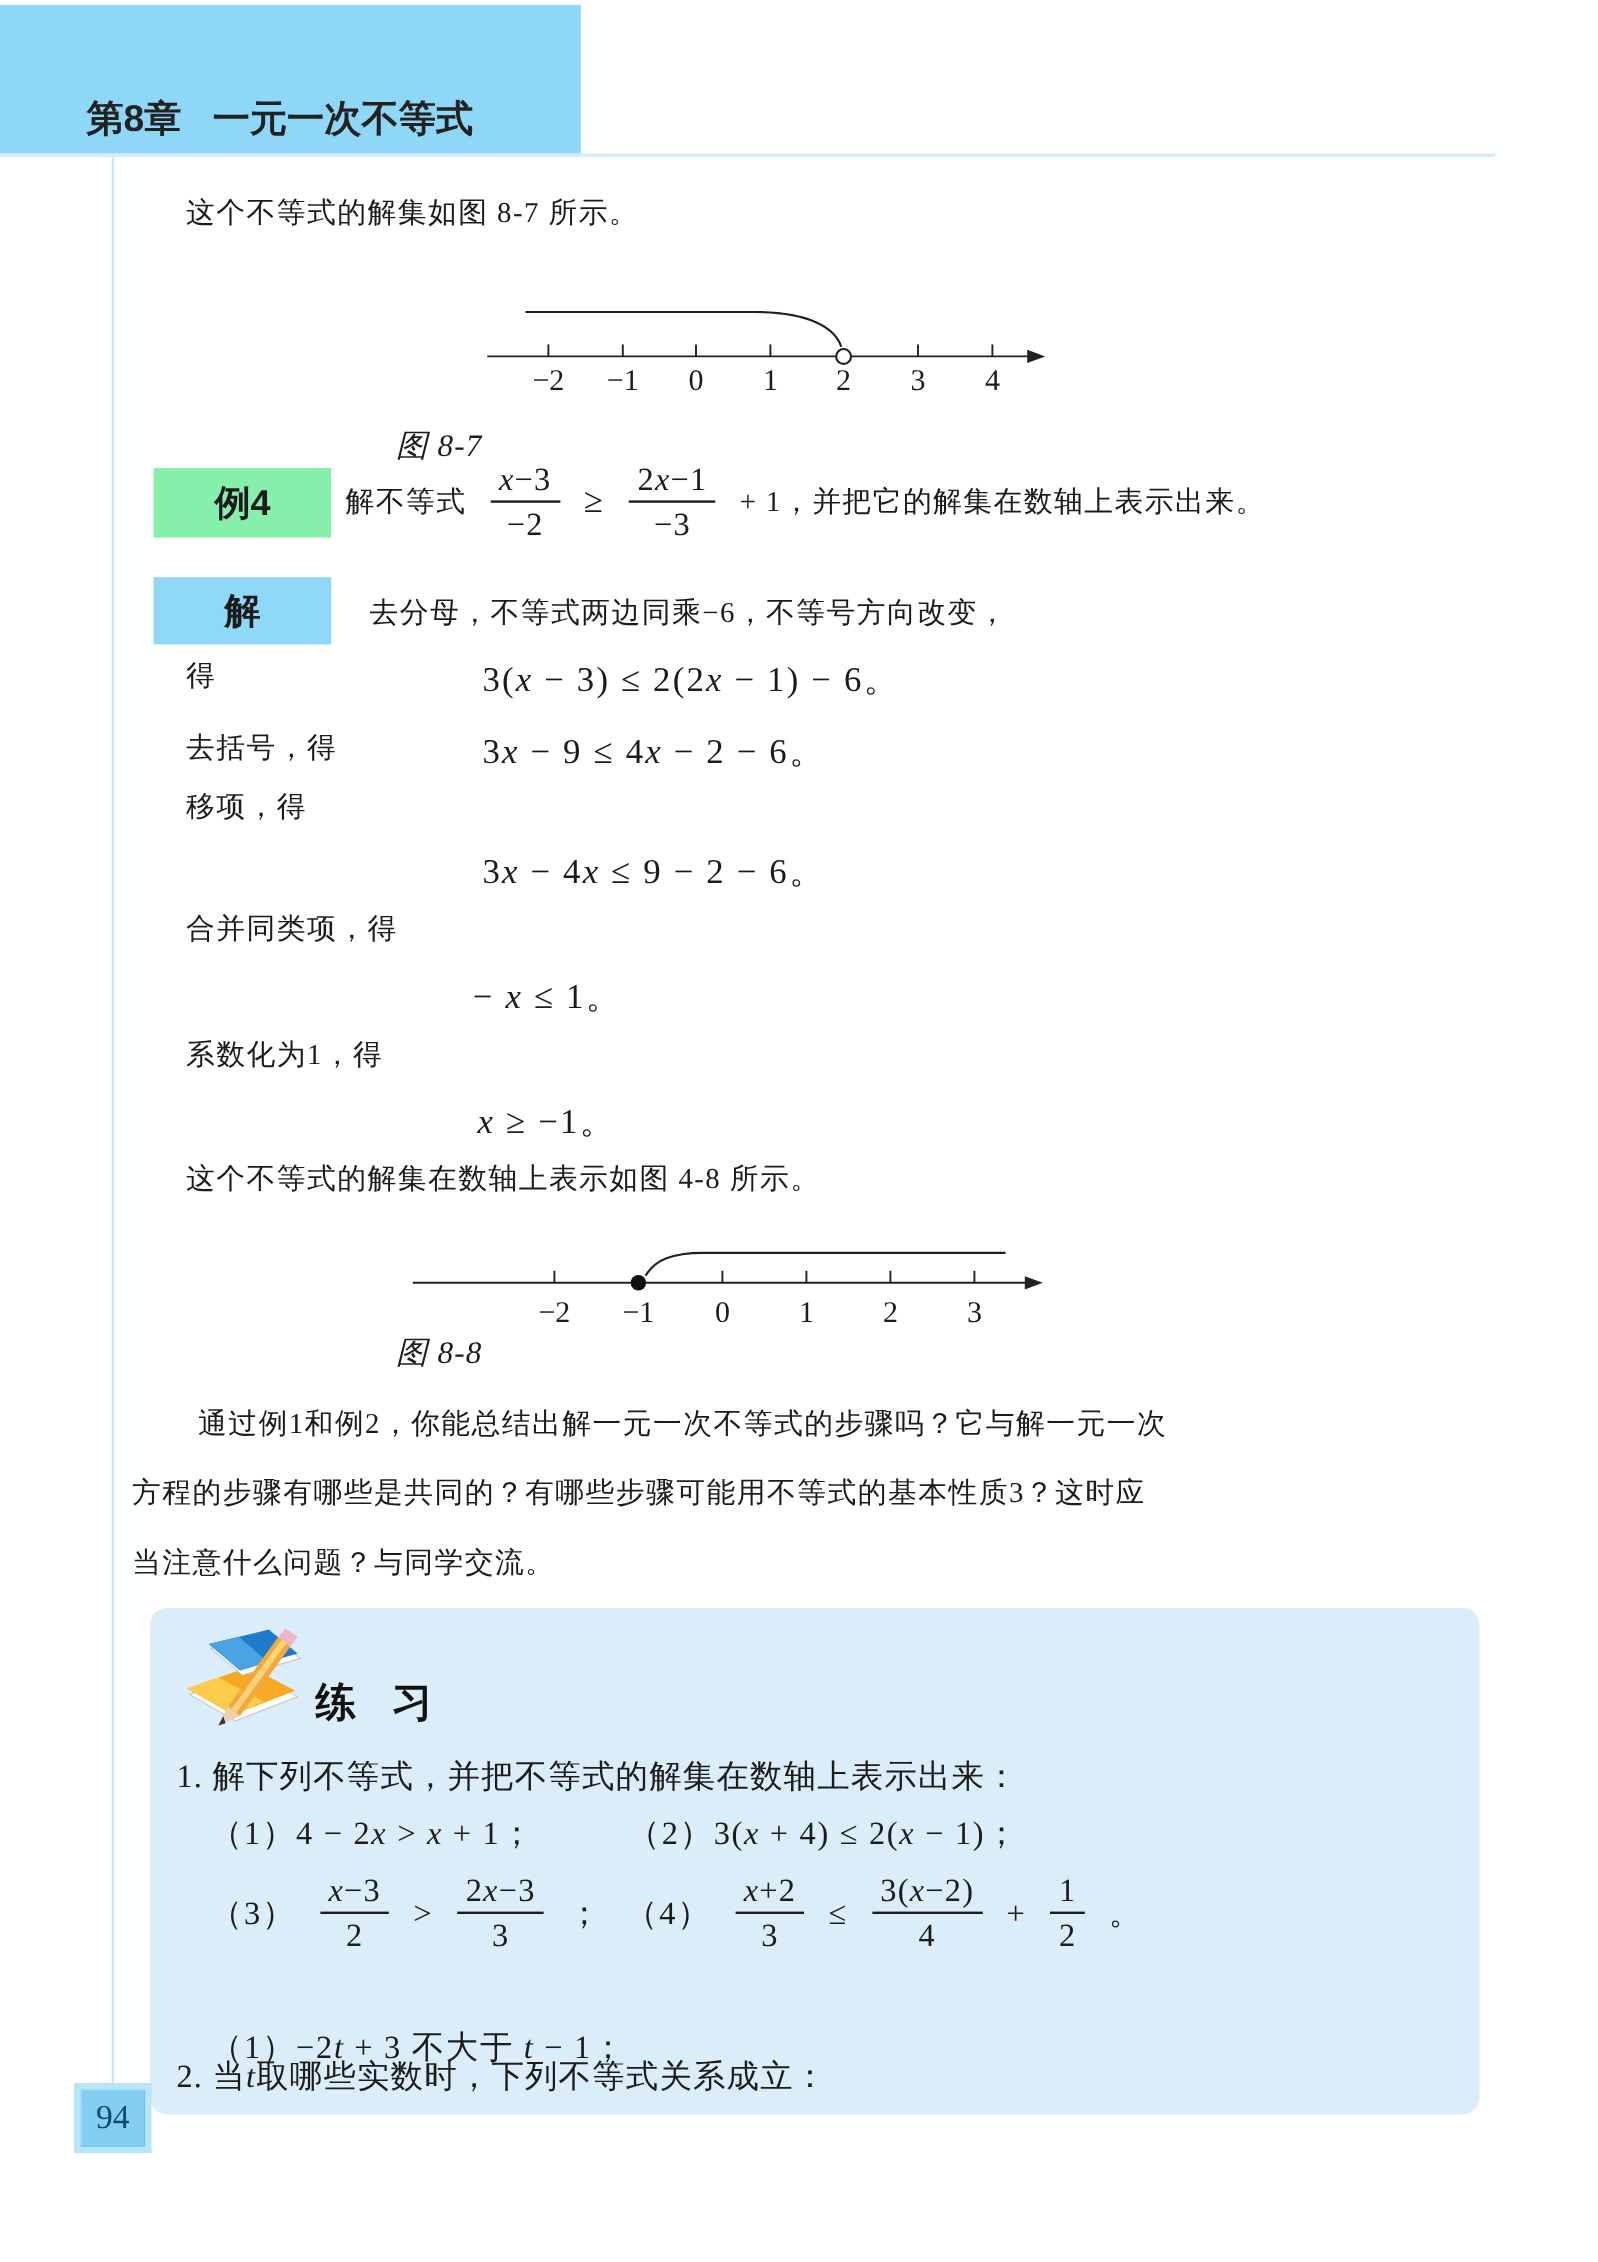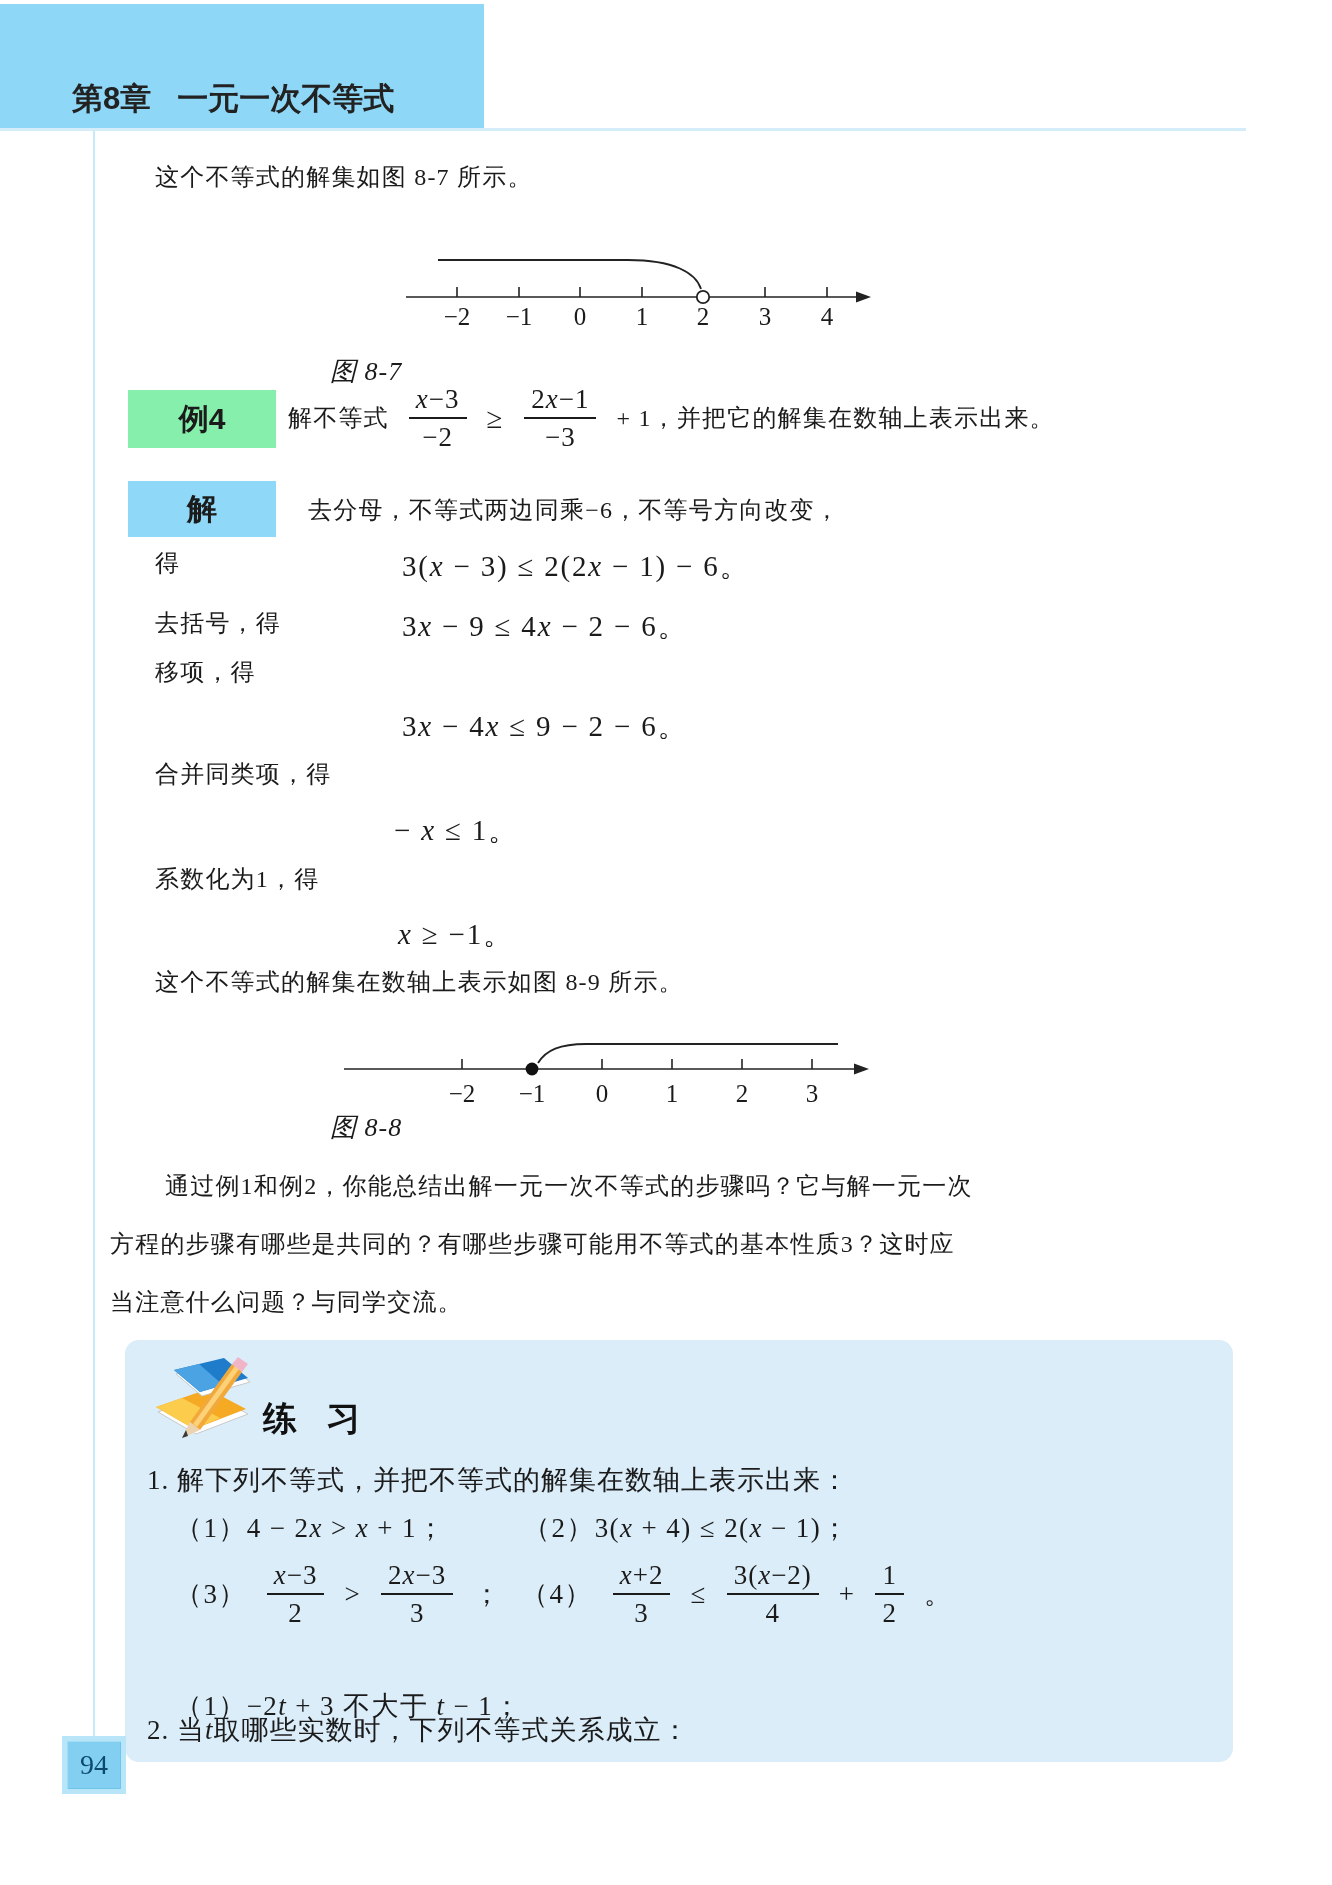--- a/index.html
+++ b/index.html
@@ -103,21 +103,21 @@
 
   <div class="abs cn" style="left:155px;top:656px;">移项，得</div>
   <div class="abs eq mathify" style="left:402px;top:707px;">3<i>x</i> − 4<i>x</i> ≤ 9 − 2 − 6。</div>
 
   <div class="abs cn" style="left:155px;top:758px;">合并同类项，得</div>
   <div class="abs eq mathify" style="left:394px;top:811px;">− <i>x</i> ≤ 1。</div>
 
   <div class="abs cn" style="left:155px;top:863px;">系数化为1，得</div>
   <div class="abs eq mathify" style="left:398px;top:915px;"><i>x</i> ≥ −1。</div>
 
-  <div class="abs cn" style="left:155px;top:966px;">这个不等式的解集在数轴上表示如图 8-9 所示。</div>
+  <div class="abs cn" style="left:155px;top:966px;">这个不等式的解集在数轴上表示如图 4-8 所示。</div>
 
   <svg class="abs" style="left:330px;top:1022px;" width="560" height="120" viewBox="0 0 560 120">
     <line x1="14" y1="47" x2="526" y2="47" stroke="#222" stroke-width="1.6"></line>
     <polygon points="524,41.5 539,47 524,52.5" fill="#222"></polygon>
     <line x1="132" y1="37" x2="132" y2="47" stroke="#222" stroke-width="1.6"></line>
     <line x1="272" y1="37" x2="272" y2="47" stroke="#222" stroke-width="1.6"></line>
     <line x1="342" y1="37" x2="342" y2="47" stroke="#222" stroke-width="1.6"></line>
     <line x1="412" y1="37" x2="412" y2="47" stroke="#222" stroke-width="1.6"></line>
     <line x1="482" y1="37" x2="482" y2="47" stroke="#222" stroke-width="1.6"></line>
     <path d="M208,41 C216,28 230,22 256,22 H508" fill="none" stroke="#222" stroke-width="1.8"></path>

